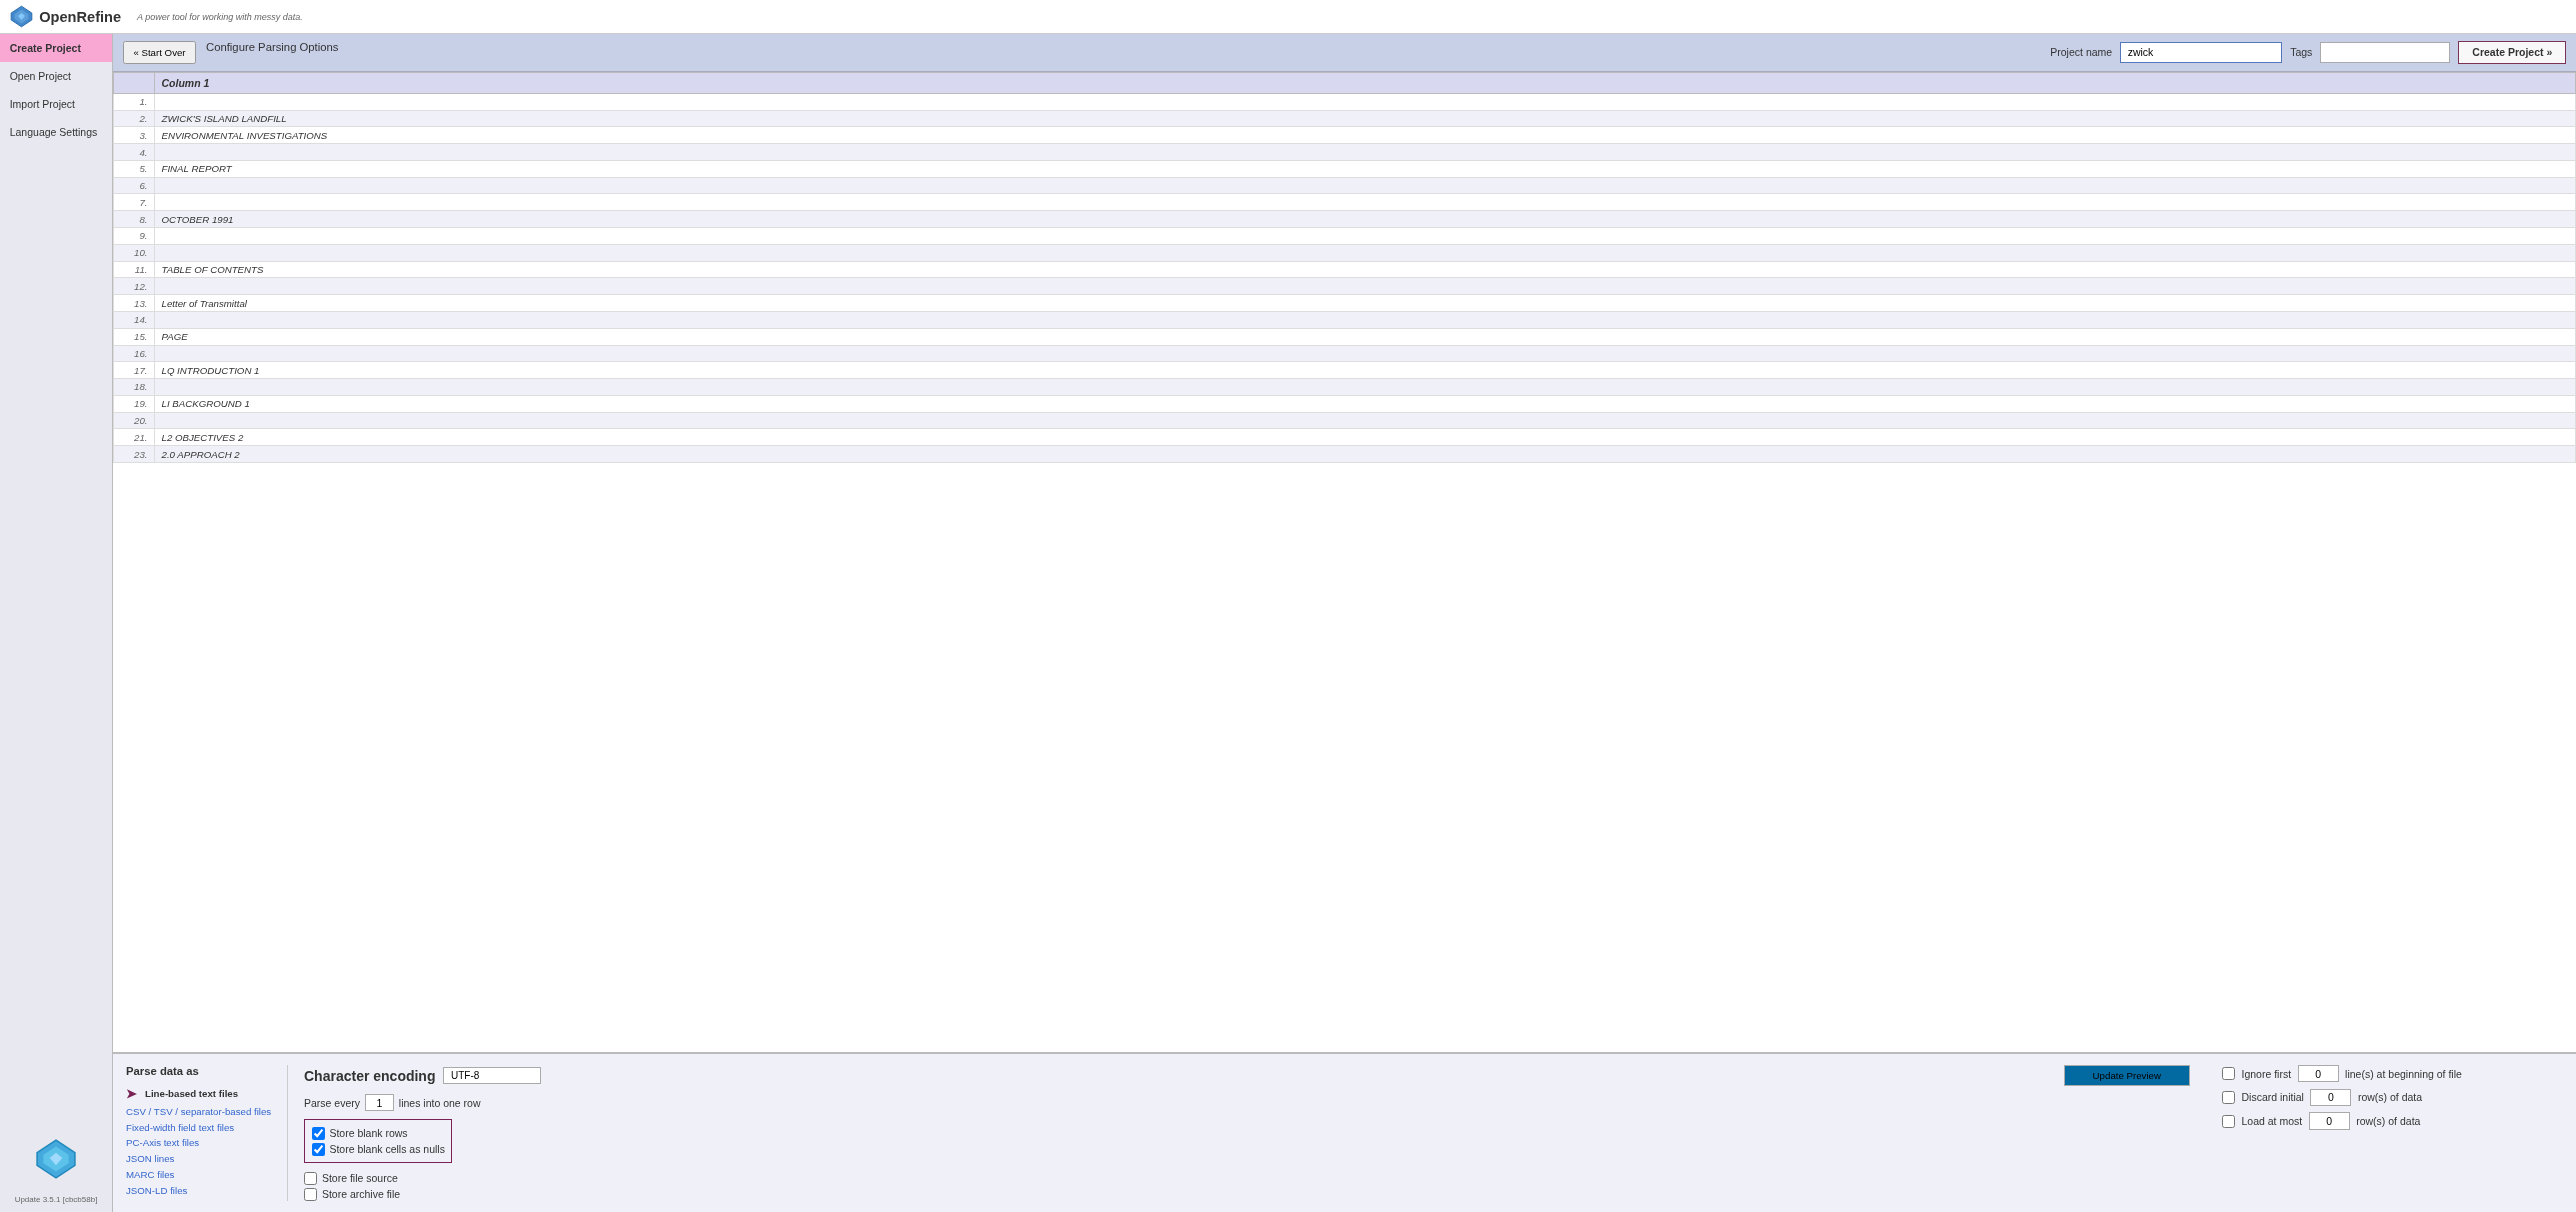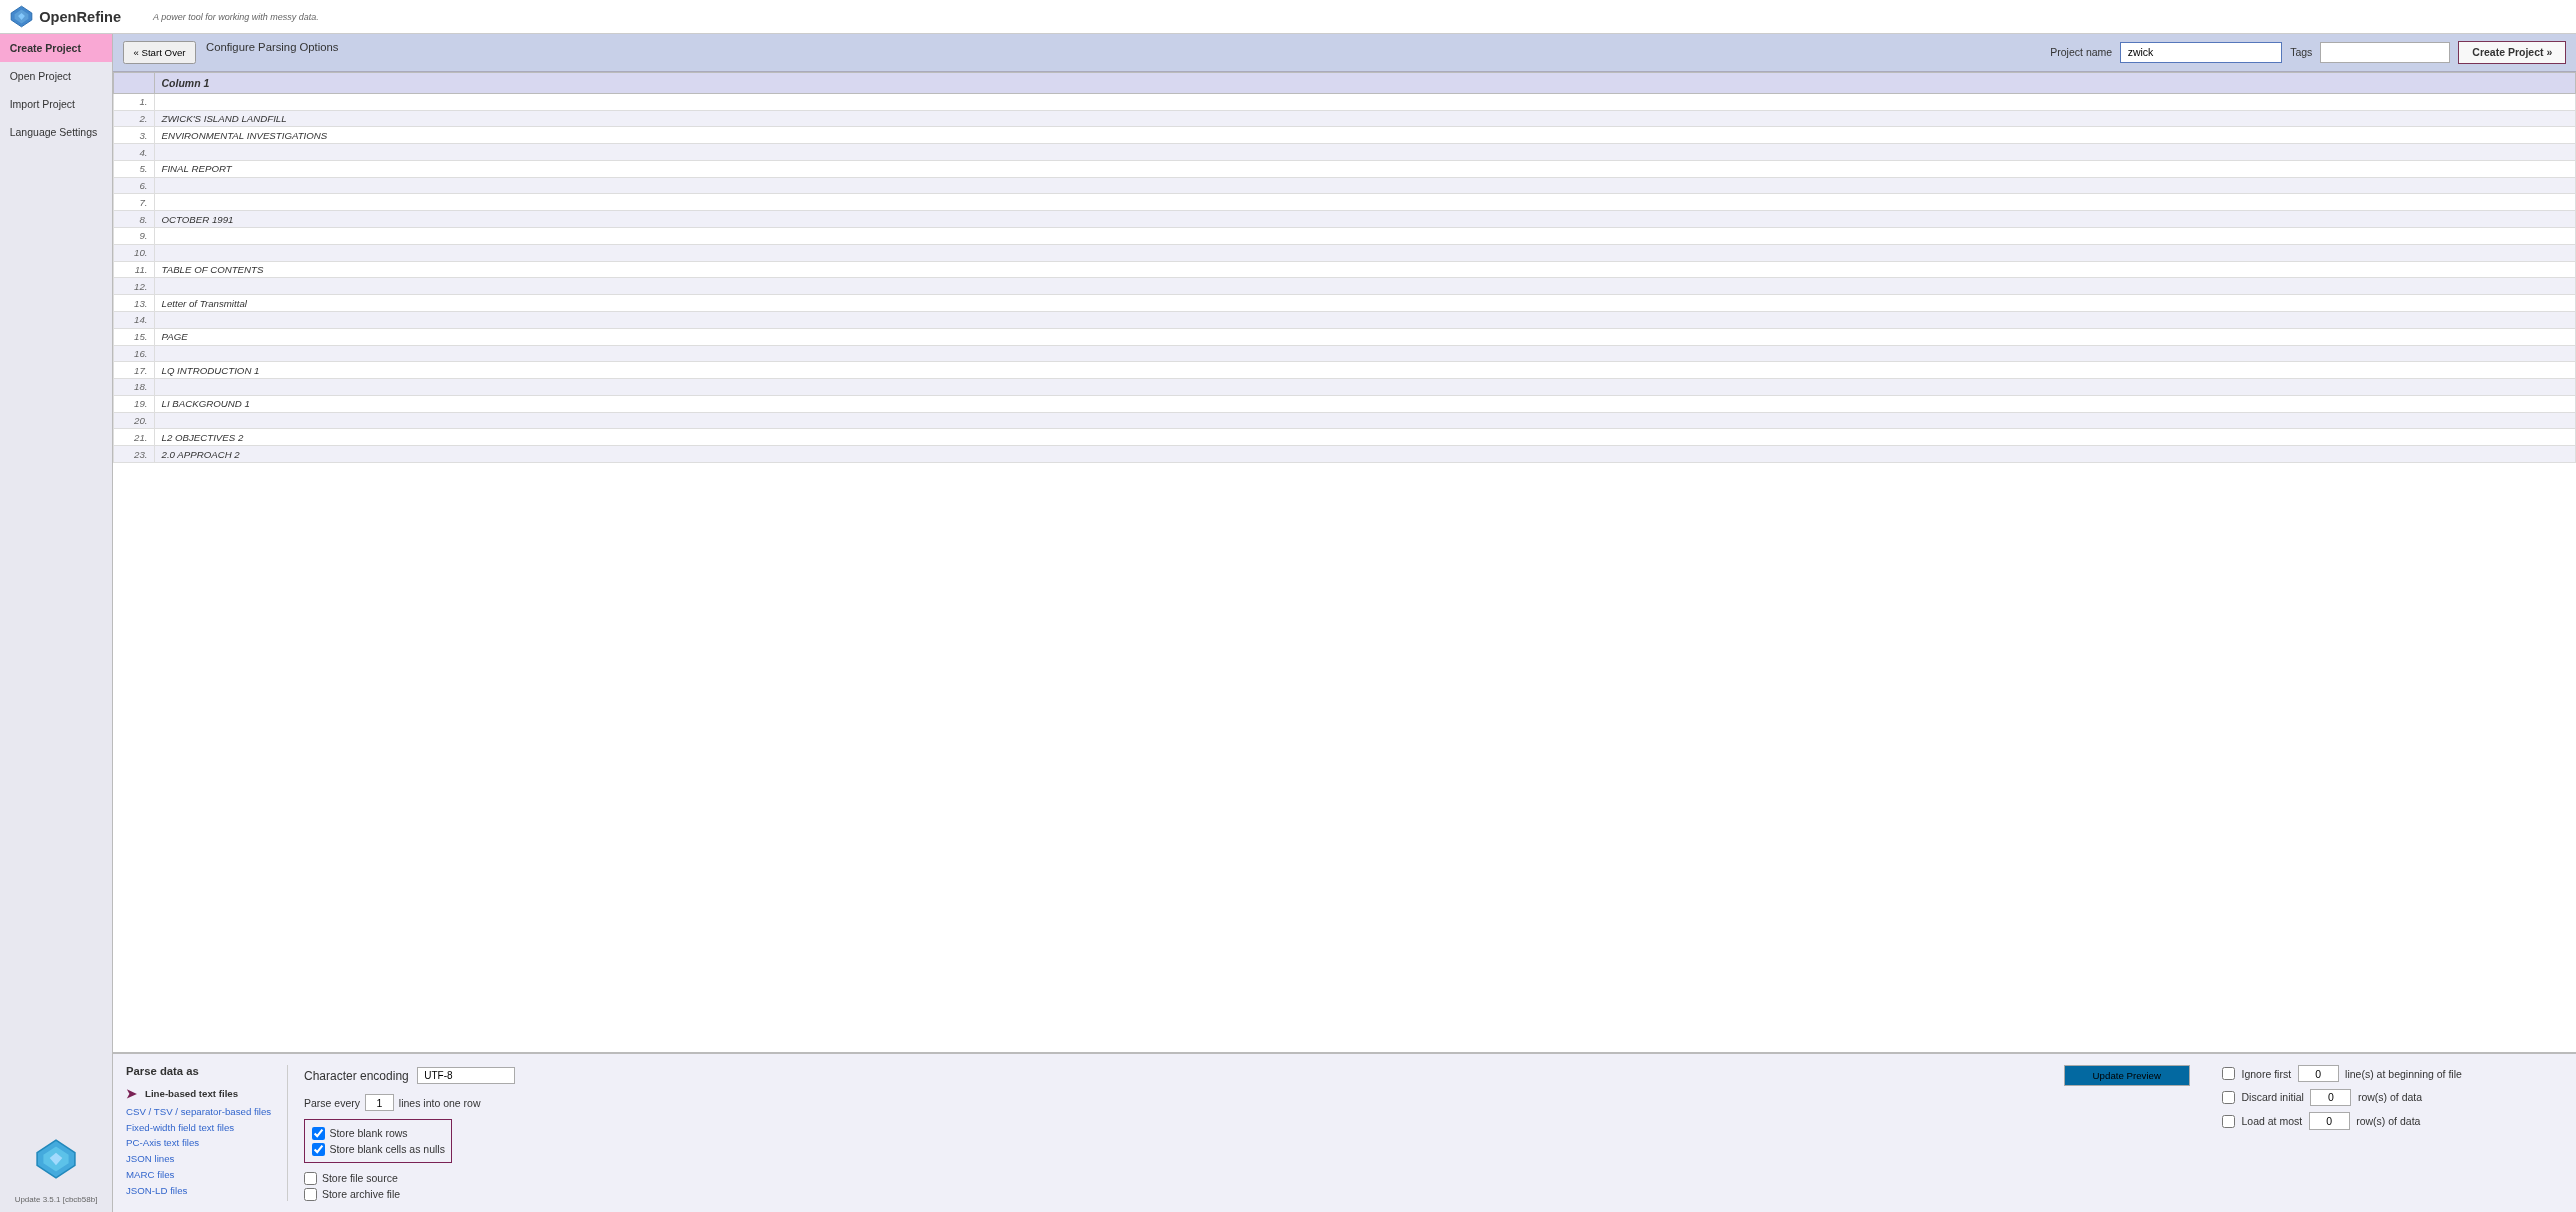--- a/index.html
+++ b/index.html
@@ -26,21 +26,20 @@
     }
     #logo-text {
       font-size: 14.6px;
       font-weight: bold;
       color: #333;
     }
     #tagline {
       font-size: 9px;
       color: #666;
       font-style: italic;
-      margin-left: 16px;
     }
 
     
     #main-layout {
       display: flex;
       height: calc(100vh - 34px);
     }
 
     
     #sidebar {
@@ -223,21 +222,21 @@
     #config-panel {
       flex: 1;
       padding: 0 16px;
     }
     #config-row1 {
       display: flex;
       align-items: center;
       gap: 8px;
       margin-bottom: 8px;
     }
-    #char-encoding-label { font-size: 12px; }
+    #char-encoding-label { font-size: 14px; font-weight: bold; }
     #char-encoding-input {
       border: 0.8px solid #aaa;
       padding: 2.4px 6.5px;
       font-size: 10px;
       width: 98px;
     }
     #update-preview-btn {
       padding: 4px 28px;
       background: #0369a1;
       border: 0.8px solid #aaa;

